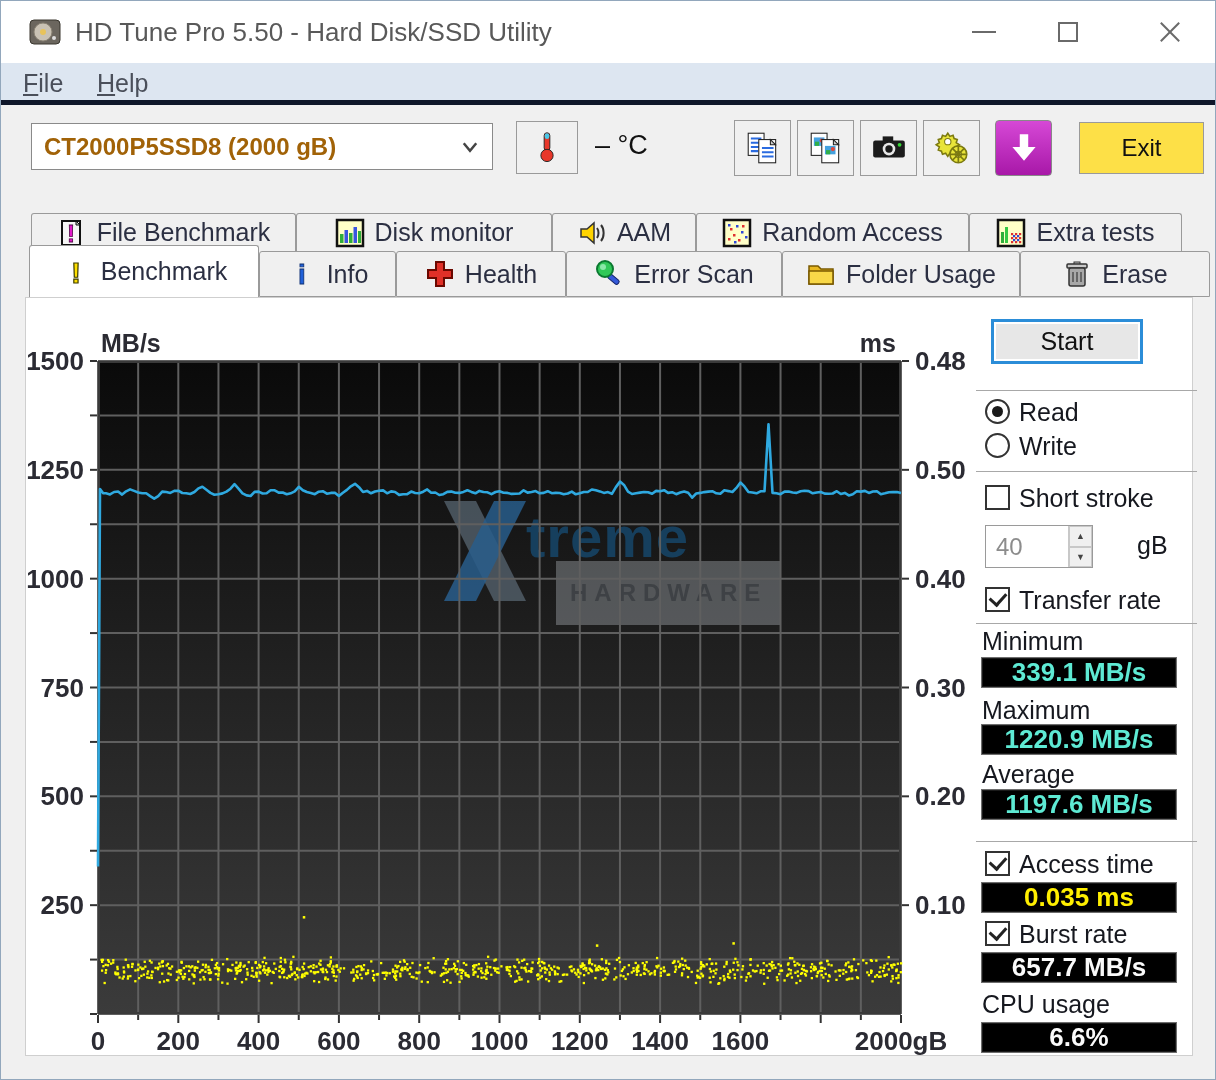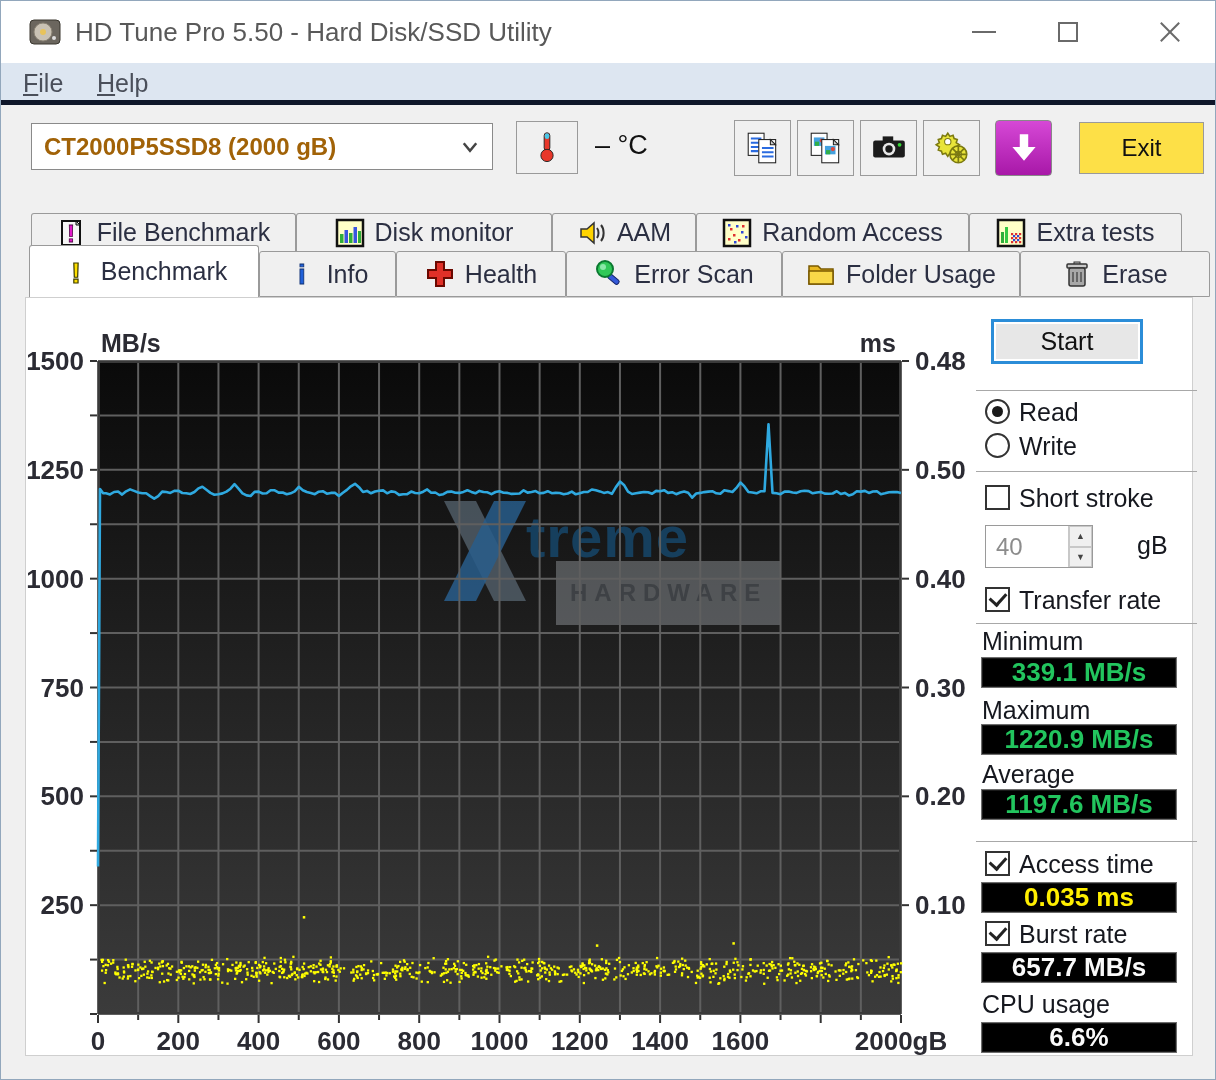--- a/index.html
+++ b/index.html
@@ -59,21 +59,21 @@
   .radio{position:absolute;width:25px;height:25px;border:2px solid #333;border-radius:50%;background:#fff;}
   .radio.on::after{content:"";position:absolute;inset:5px;background:#1a1a1a;border-radius:50%;}
   .cb{position:absolute;width:25px;height:25px;border:2px solid #333;background:#fff;}
   .cb.on::after{content:"";position:absolute;left:3px;top:3px;width:13px;height:8px;border-left:3px solid #222;border-bottom:3px solid #222;transform:rotate(-48deg);}
   .ctl-label{position:absolute;font-size:25px;color:#16181f;white-space:nowrap;}
   #spinner{position:absolute;left:984px;top:524px;width:108px;height:43px;background:#fff;border:1px solid #9a9a9a;display:flex;}
   #spinner .num{flex:1;font-size:24px;color:#8c8c8c;padding:7px 0 0 10px;}
   #spin-btns{width:24px;display:flex;flex-direction:column;border-left:1px solid #c8c8c8;}
   #spin-btns div{flex:1;background:#f0f0f0;border:1px solid #c8c8c8;font-size:9px;color:#444;display:flex;align-items:center;justify-content:center;}
   .valbox{position:absolute;left:980px;width:196px;height:31px;background:#000;border:1px solid #6e6e6e;box-shadow:inset 0 0 0 1px #1a1a1a;display:flex;align-items:center;justify-content:center;font-size:26px;font-weight:700;}
-  .cyan{color:#22c55e}.yellow{color:#ffef00}.white{color:#fafafa}
+  .cyan{color:#5eead4}.yellow{color:#ffef00}.white{color:#fafafa}
 </style>
 </head>
 <body>
 
 <div id="win">
 
   <div id="titlebar">
     <span id="app-icon">
       <svg viewBox="0 0 36 36">
           <rect x="3" y="6" width="30" height="24" rx="4" fill="#6b665e" stroke="#3a372f"></rect>

